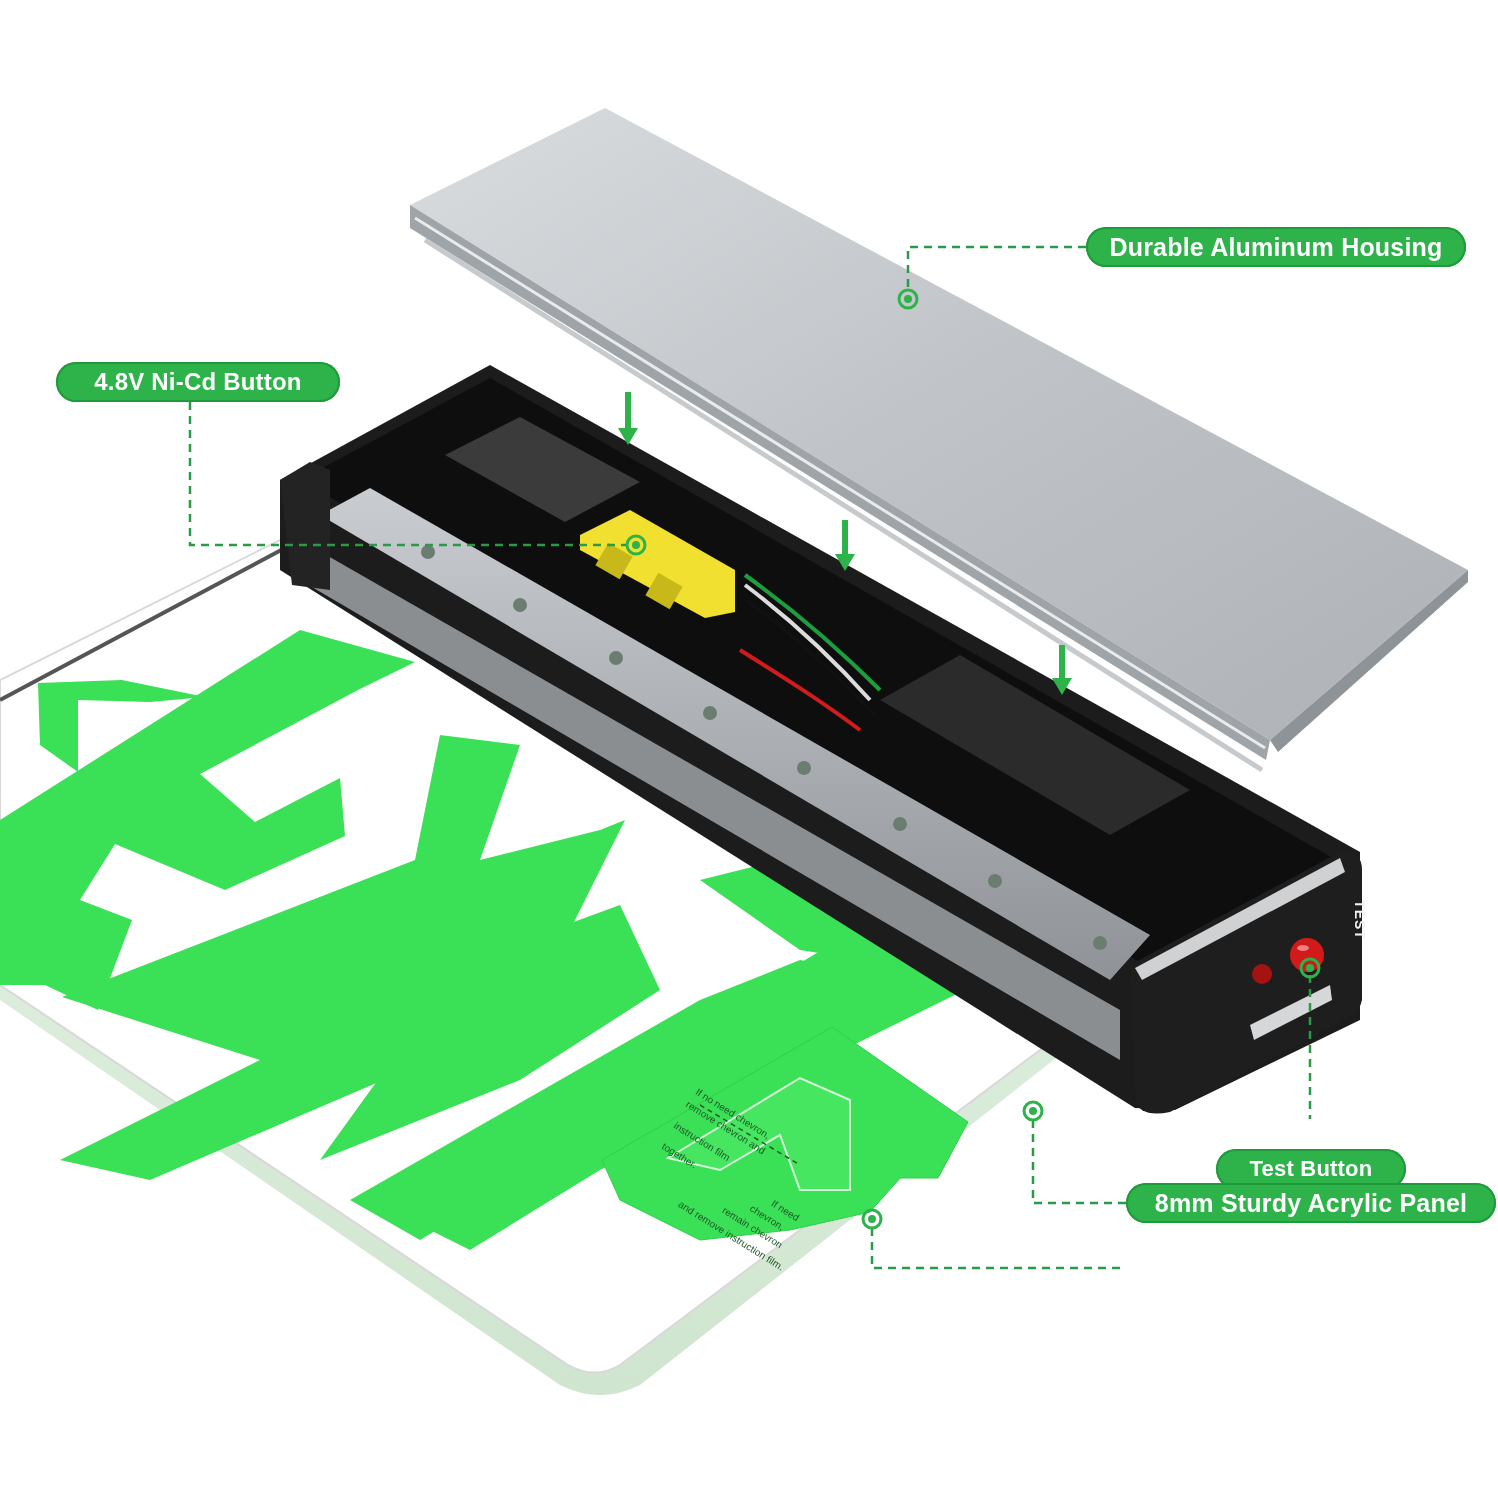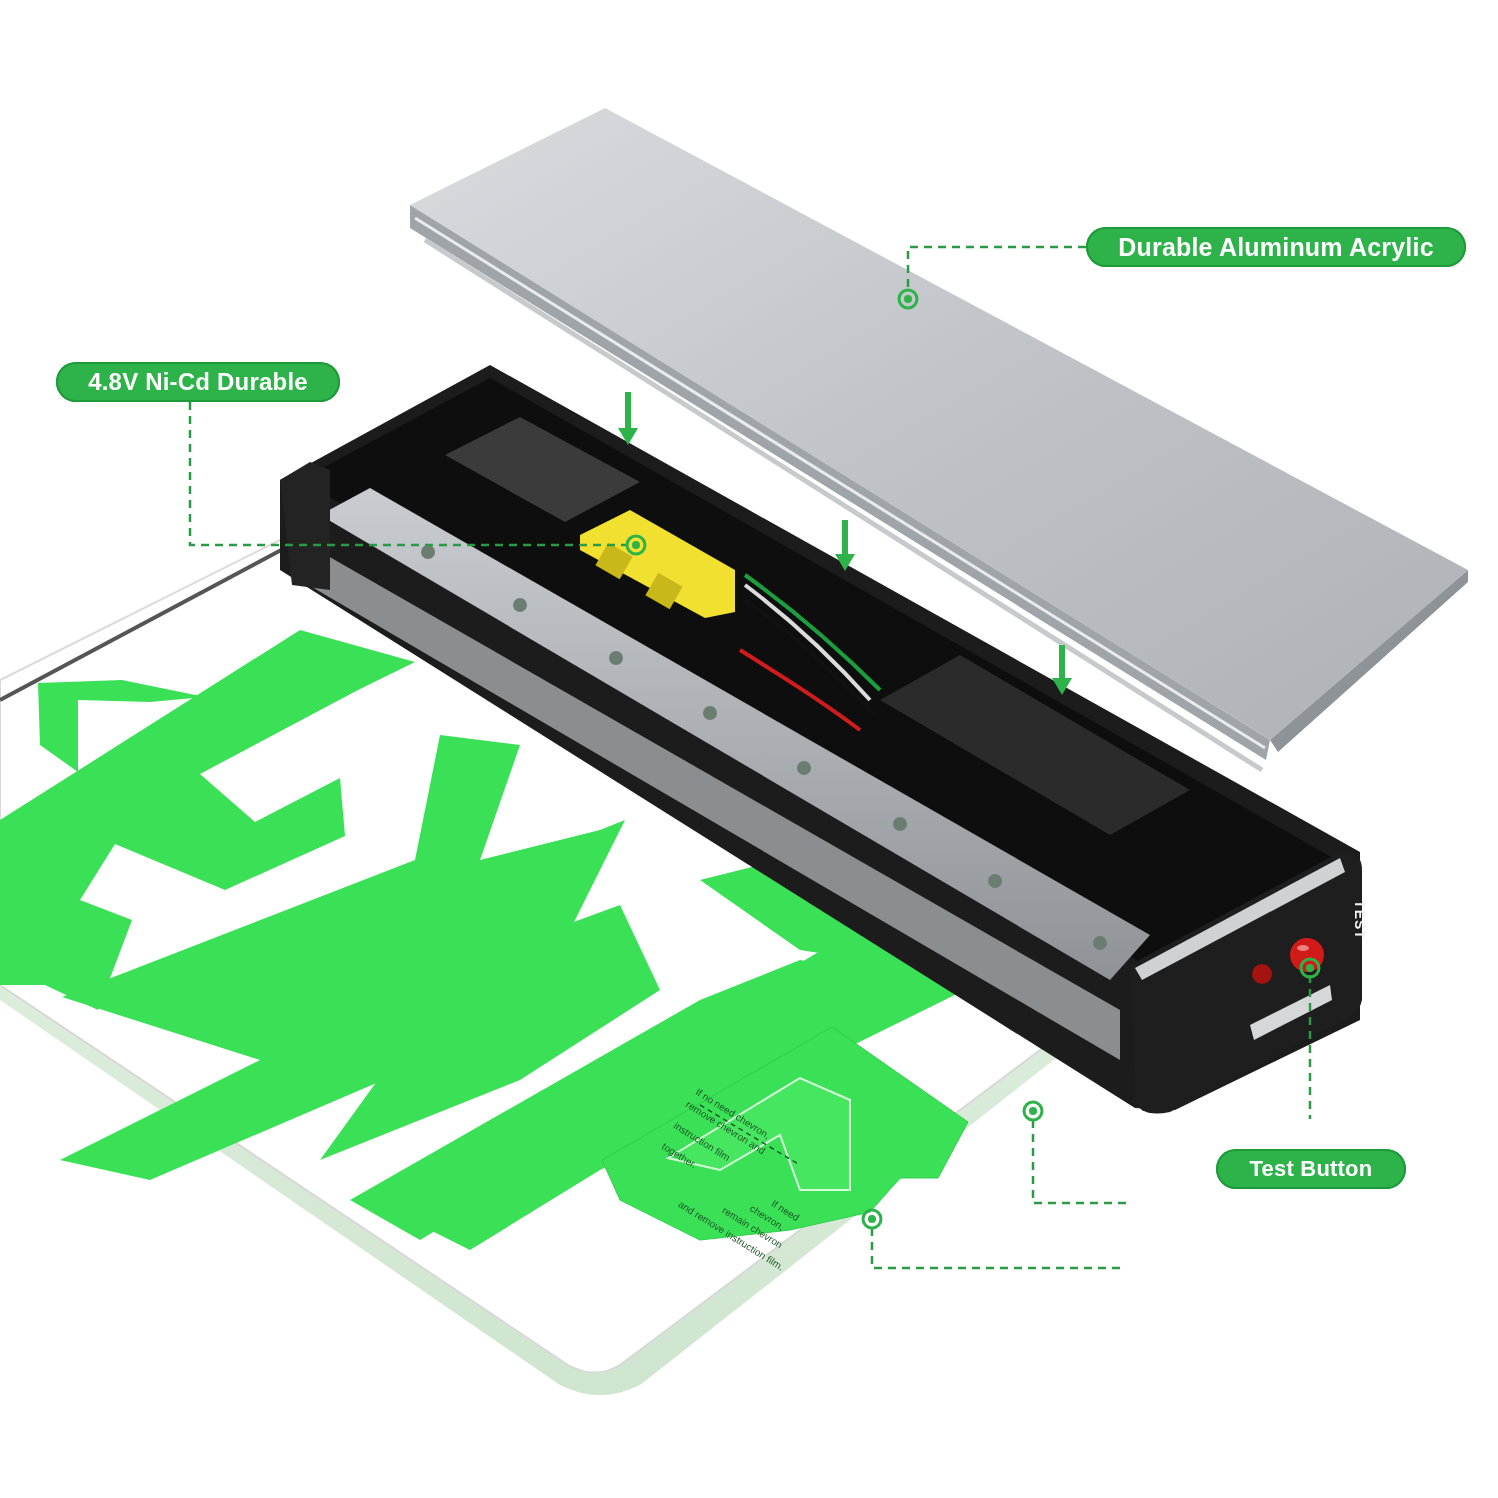--- a/index.html
+++ b/index.html
@@ -188,16 +188,17 @@
   <div class="instr" style="left:690px; top:1108px; transform: rotate(32deg);">If no need chevron,</div>
   <div class="instr" style="left:680px; top:1122px; transform: rotate(32deg);">remove chevron and</div>
   <div class="instr" style="left:670px; top:1136px; transform: rotate(32deg);">instruction film</div>
   <div class="instr" style="left:660px; top:1150px; transform: rotate(32deg);">together.</div>
   <div class="instr" style="left:770px; top:1205px; transform: rotate(32deg);">If need</div>
   <div class="instr" style="left:748px; top:1212px; transform: rotate(32deg);">chevron,</div>
   <div class="instr" style="left:718px; top:1222px; transform: rotate(32deg);">remain chevron</div>
   <div class="instr" style="left:670px; top:1230px; transform: rotate(32deg);">and remove instruction film.</div>
 
   
-  <div class="callout c-housing">Durable Aluminum Acrylic</div>
-  <div class="callout c-battery">4.8V Ni-Cd Durable</div>
+  <div class="callout c-housing">Durable Aluminum Housing</div>
+  <div class="callout c-battery">4.8V Ni-Cd Button</div>
   <div class="callout c-test">Test Button</div>
+  <div class="callout c-acrylic">8mm Sturdy Acrylic Panel</div>
 </div>
 
 </body></html>

